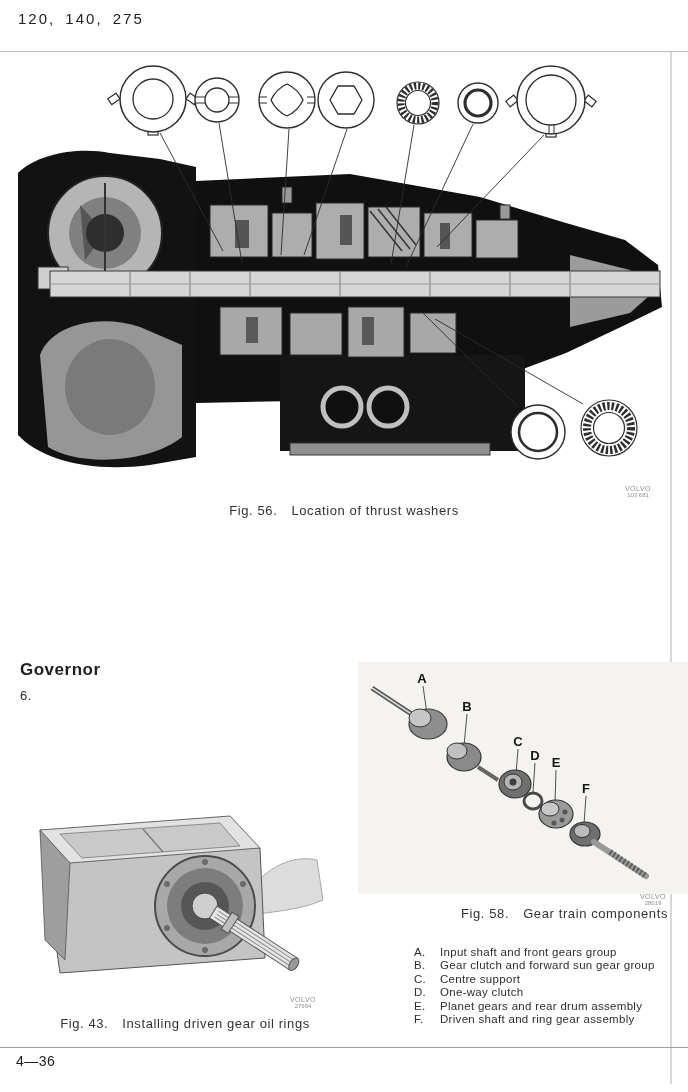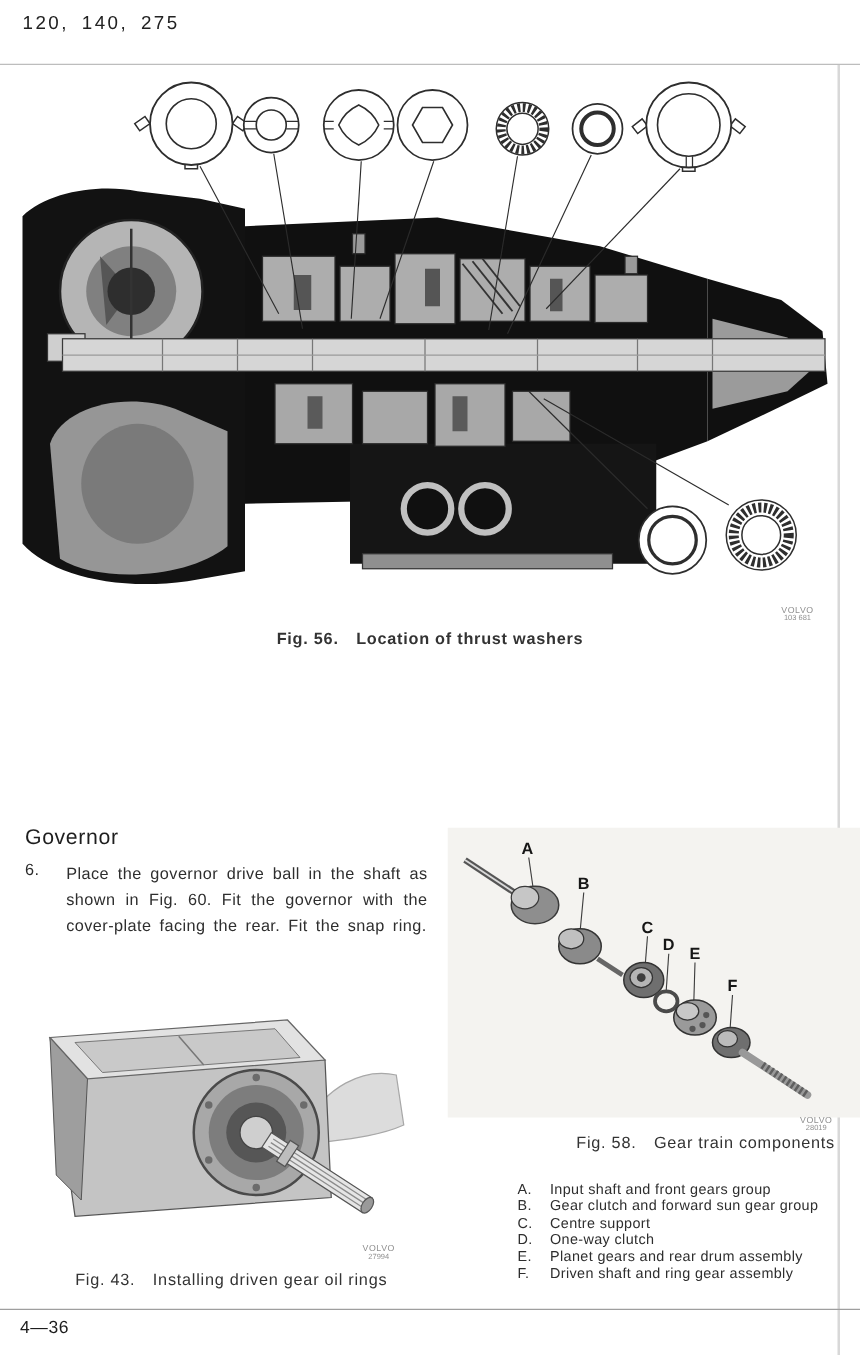--- a/index.html
+++ b/index.html
@@ -13,23 +13,23 @@
   .rule-top{left:0;top:51px;width:688px;height:1px;background:#bdbdbd;}
   .page-edge{left:670px;top:52px;width:2px;height:1032px;background:#d8d8d8;}
   
   .fig56-svg{left:10px;top:55px;}
   .credit{color:#8f8f8f;text-align:center;line-height:7px;}
   .credit .b{font-size:7px;letter-spacing:0.5px;display:block;}
   .credit .n{font-size:6px;display:block;}
   .credit56{left:608px;top:485px;width:60px;}
   .caption{font-size:13px;letter-spacing:0.6px;color:#333;text-align:center;}
   .caption .lbl{margin-right:14px;}
-  .cap56{left:0;top:503px;width:688px;font-weight:bold;}
-  
-  .gov-head{left:20px;top:660px;font-size:17px;font-weight:normal;letter-spacing:0.5px;color:#1e1e1e;}
+  .cap56{left:0;top:503px;width:688px;}
+  
+  .gov-head{left:20px;top:660px;font-size:17px;font-weight:bold;letter-spacing:0.5px;color:#1e1e1e;}
   .gov-step{left:20px;top:688px;width:322px;display:flex;}
   .gov-num{width:33px;font-size:13px;letter-spacing:0.4px;flex:0 0 33px;}
   .gov-text{flex:1;font-size:13px;line-height:21px;letter-spacing:0.35px;word-spacing:2.5px;text-align:justify;color:#2e2e2e;}
   
   .fig57-svg{left:15px;top:808px;}
   .credit57{left:275px;top:996px;width:56px;}
   .cap57{left:15px;top:1016px;width:340px;}
   
   .fig58-svg{left:358px;top:662px;}
   .credit58{left:625px;top:893px;width:56px;}
@@ -200,21 +200,20 @@
   <span class="b">VOLVO</span>
   <span class="n">103 681</span>
 </div>
 <div class="abs caption cap56">
   <span class="lbl">Fig. 56.</span><span>Location of thrust washers</span>
 </div>
 
 <div class="abs gov-head">Governor</div>
 <div class="abs gov-step">
   <div class="gov-num">6.</div>
-  <div class="gov-text">Place the governor drive ball in the shaft as shown in Fig. 60. Fit the governor with the cover-plate facing the rear. Fit the snap ring.</div>
 </div>
 
 <svg class="abs fig57-svg" width="315" height="200" viewBox="0 0 315 200">
   <g>
 
     <path d="M230,92 C245,62 275,46 302,52 L308,92 C286,102 255,104 235,107 Z" fill="#dcdcdc" stroke="#a8a8a8" stroke-width="1"></path>
 
     <polygon points="25,22 245,40 250,150 45,165" fill="#c4c4c4" stroke="#555" stroke-width="1"></polygon>
     <polygon points="25,22 55,55 50,152 30,132" fill="#9e9e9e" stroke="#555" stroke-width="0.8"></polygon>
 

